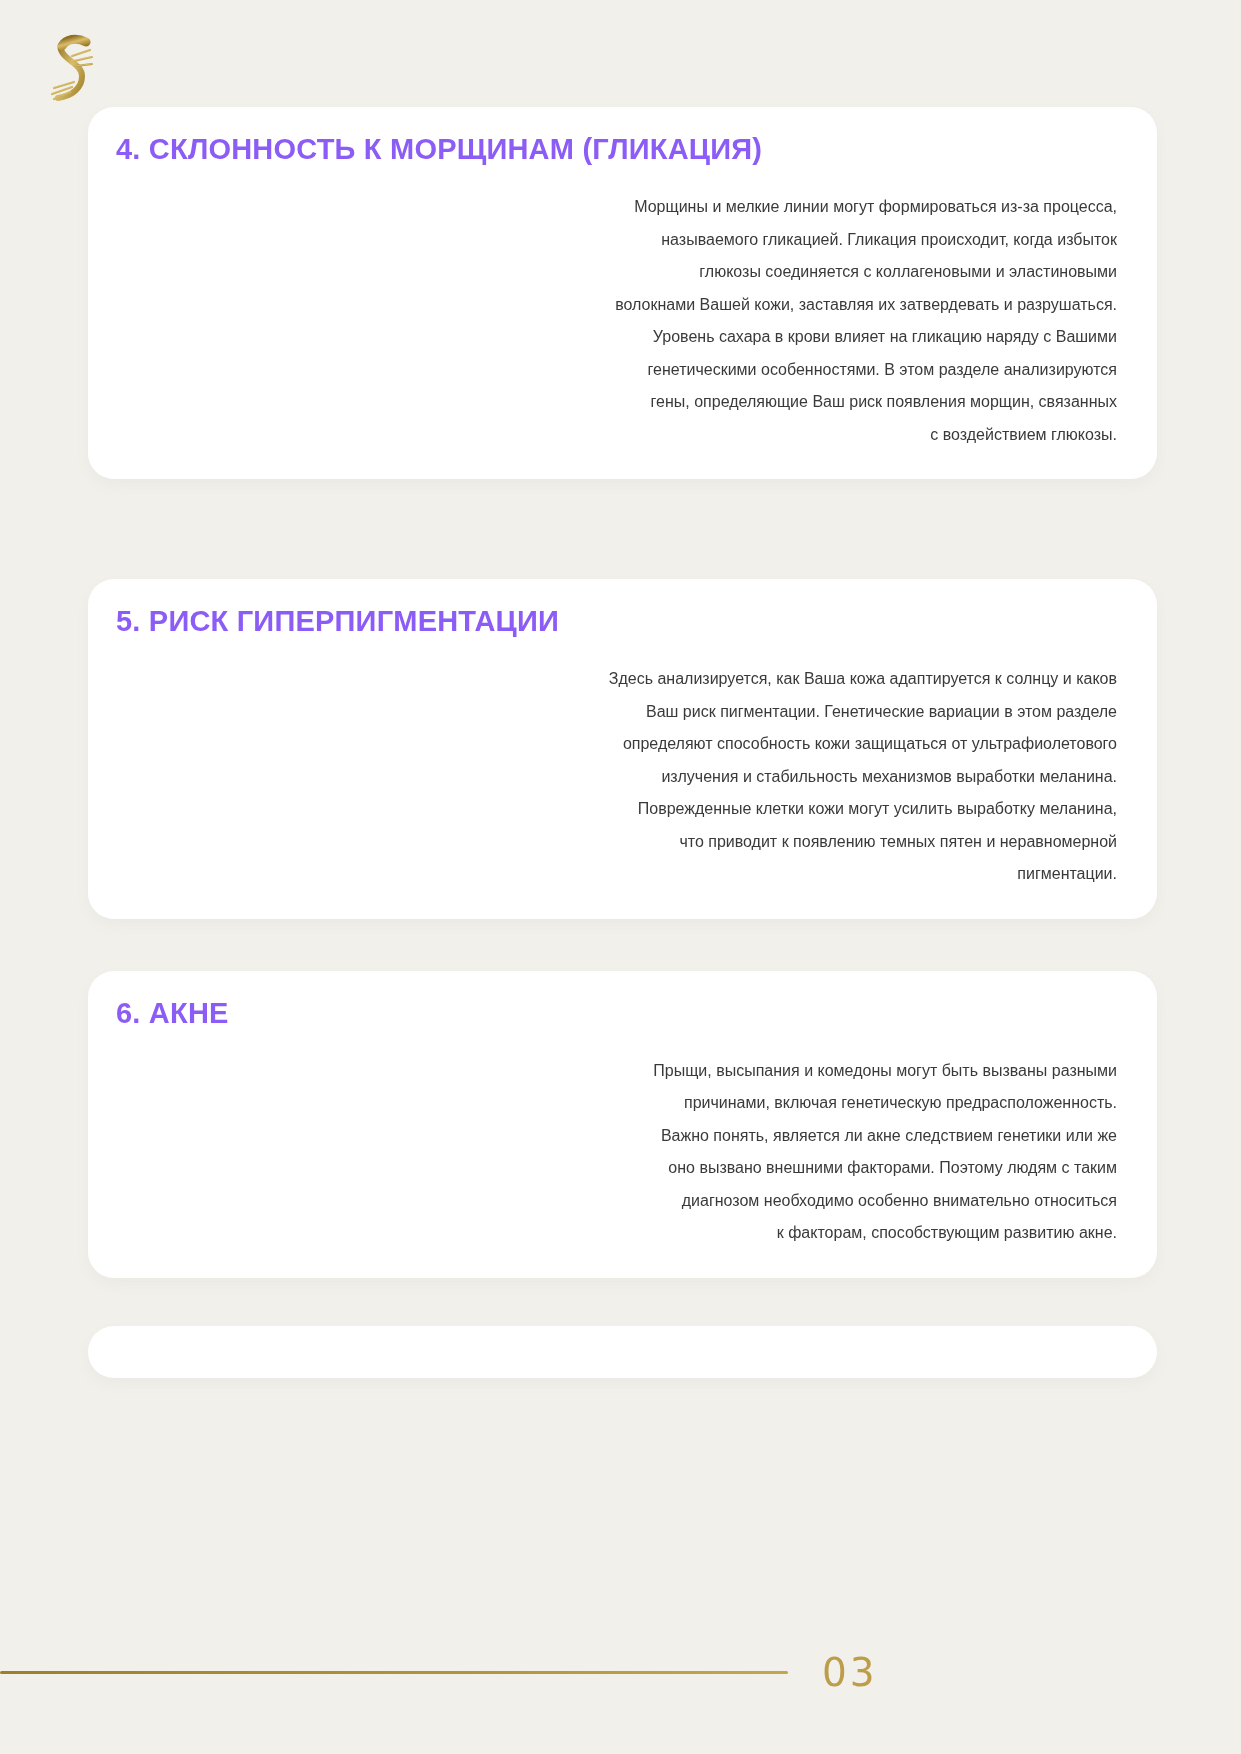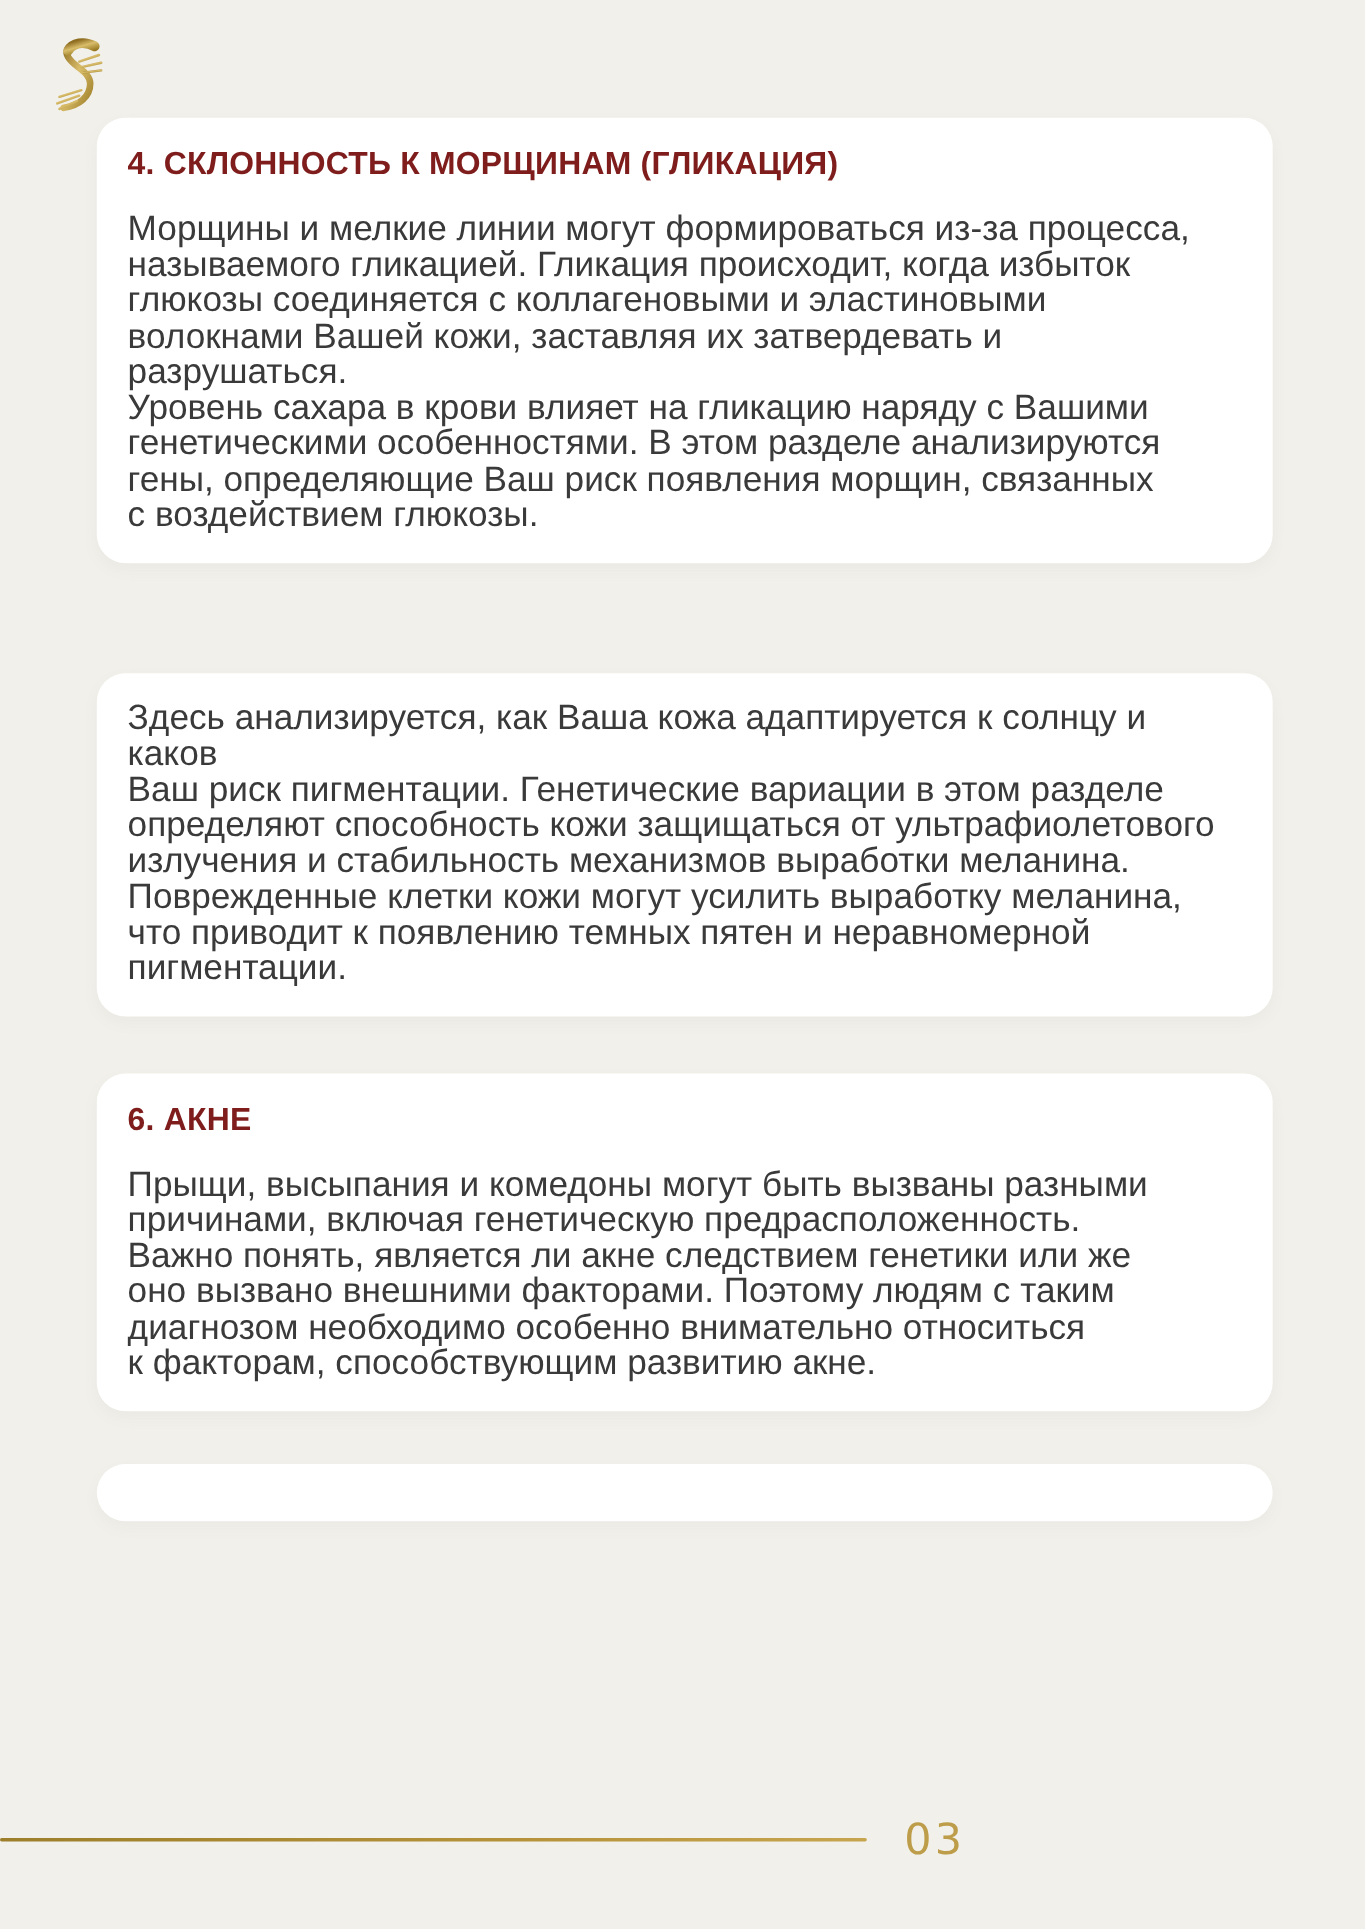--- a/index.html
+++ b/index.html
@@ -31,29 +31,30 @@
     margin-left: 88px;
     padding: 24px 40px 28px 28px;
     box-sizing: border-box;
     box-shadow: 0 6px 14px rgba(120, 120, 110, 0.05);
   }
   .card h2 {
     margin: 0 0 24px 0;
     font-size: 29px;
     line-height: 36px;
     font-weight: bold;
-    color: #7f1d1d;
+    color: #8b5cf6;
     letter-spacing: 0.2px;
   }
   .card p {
     margin: 0;
-    font-size: 32px;
+    font-size: 16px;
     line-height: 32.5px;
     color: #3A3A3A;
     white-space: pre-line;
+    text-align: right;
   }
   .card-1 { margin-bottom: 100px; }
   .card-2 { margin-bottom: 52px; }
   .card-3 { margin-bottom: 48px; }
   .footer {
     position: absolute;
     left: 0;
     top: 1644px;
     width: 100%;
     height: 56px;
@@ -111,20 +112,21 @@
 называемого гликацией. Гликация происходит, когда избыток
 глюкозы соединяется с коллагеновыми и эластиновыми
 волокнами Вашей кожи, заставляя их затвердевать и разрушаться.
 Уровень сахара в крови влияет на гликацию наряду с Вашими
 генетическими особенностями. В этом разделе анализируются
 гены, определяющие Ваш риск появления морщин, связанных
 с воздействием глюкозы.</p>
   </section>
 
   <section class="card card-2">
+    <h2>5. РИСК ГИПЕРПИГМЕНТАЦИИ</h2>
     <p>Здесь анализируется, как Ваша кожа адаптируется к солнцу и каков
 Ваш риск пигментации. Генетические вариации в этом разделе
 определяют способность кожи защищаться от ультрафиолетового
 излучения и стабильность механизмов выработки меланина.
 Поврежденные клетки кожи могут усилить выработку меланина,
 что приводит к появлению темных пятен и неравномерной
 пигментации.</p>
   </section>
 
   <section class="card card-3">

